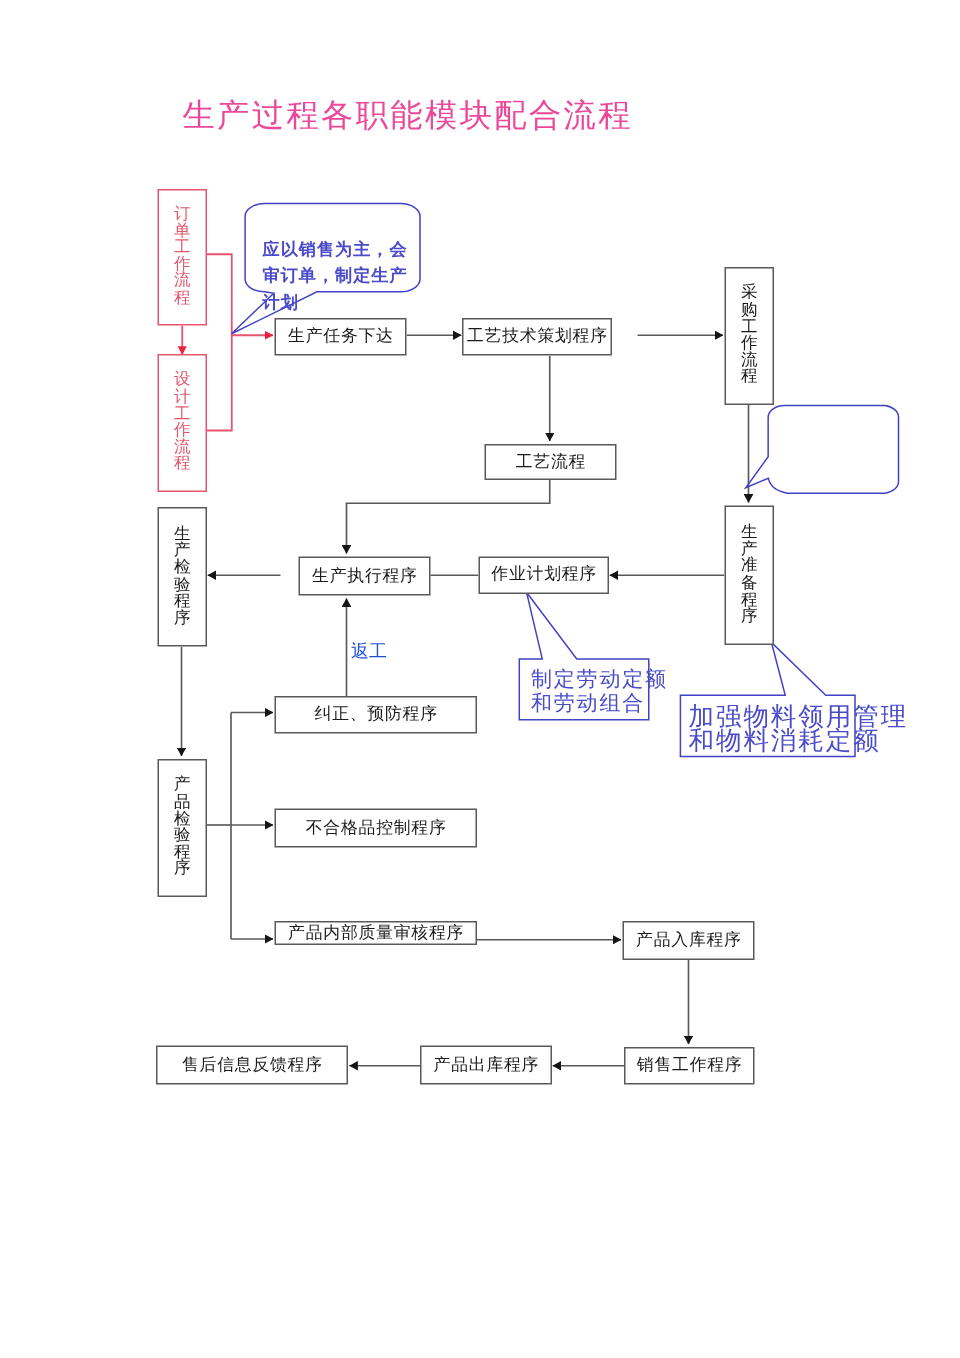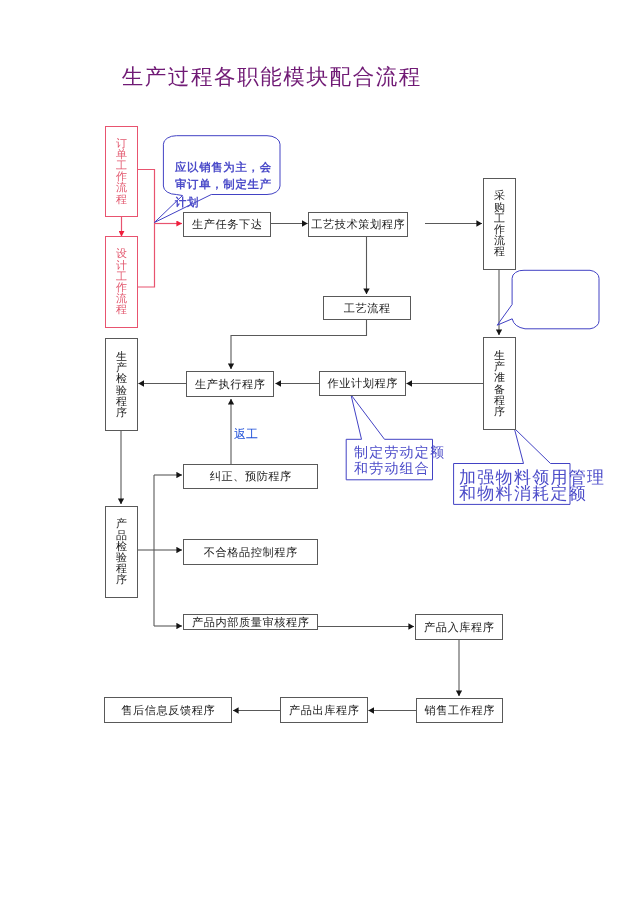--- a/index.html
+++ b/index.html
@@ -1,18 +1,18 @@
 <!DOCTYPE html>
 <html><head>
 <meta charset="utf-8">
 <style>
 html,body{margin:0;padding:0;background:#fff;}
 body{width:640px;height:905px;overflow:hidden;}
 #stage{position:relative;width:640px;height:905px;background:#fff;}
-.title{position:absolute;left:1px;top:62px;width:540px;text-align:center;font-size:21.5px;color:#701a75;
+.title{position:absolute;left:1px;top:62px;width:540px;text-align:center;font-size:21.5px;color:#ec4899;
   font-family:serif;white-space:nowrap;letter-spacing:1.6px;text-indent:1.6px;}
 .node{position:absolute;box-sizing:border-box;border:1px solid #595959;background:#fff;
   display:flex;align-items:center;justify-content:center;font-size:11.2px;color:#1a1a1a;
   font-family:serif;line-height:1.1;text-align:center;letter-spacing:0.55px;text-indent:0.55px;}
 .vnode{flex-direction:column;}
 .vnode i{font-style:normal;display:block;line-height:11.2px;font-size:11px;}
 .rednode{border:1.2px solid #e8536f;color:#e2566d;}
 .callout{position:absolute;box-sizing:border-box;border:none;color:#4b4bc9;
   font-size:11.5px;font-family:sans-serif;font-weight:500;background:transparent;padding:0;
   line-height:17.4px;white-space:nowrap;}
@@ -125,21 +125,21 @@
       <span>工艺流程</span>
     </div>
   <div class="node vnode" style="left:105px;top:338px;width:33px;height:93px">
       <i>生</i>
       <i>产</i>
       <i>检</i>
       <i>验</i>
       <i>程</i>
       <i>序</i>
     </div>
-  <div class="node" style="left:186px;top:371px;width:88px;height:26px">
+  <div class="node" style="left:199px;top:371px;width:88px;height:26px">
       <span>生产执行程序</span>
     </div>
   <div class="node" style="left:319px;top:371px;width:87px;height:25px">
       <span>作业计划程序</span>
     </div>
   <div class="node vnode" style="left:483px;top:337px;width:33px;height:93px">
       <i>生</i>
       <i>产</i>
       <i>准</i>
       <i>备</i>

